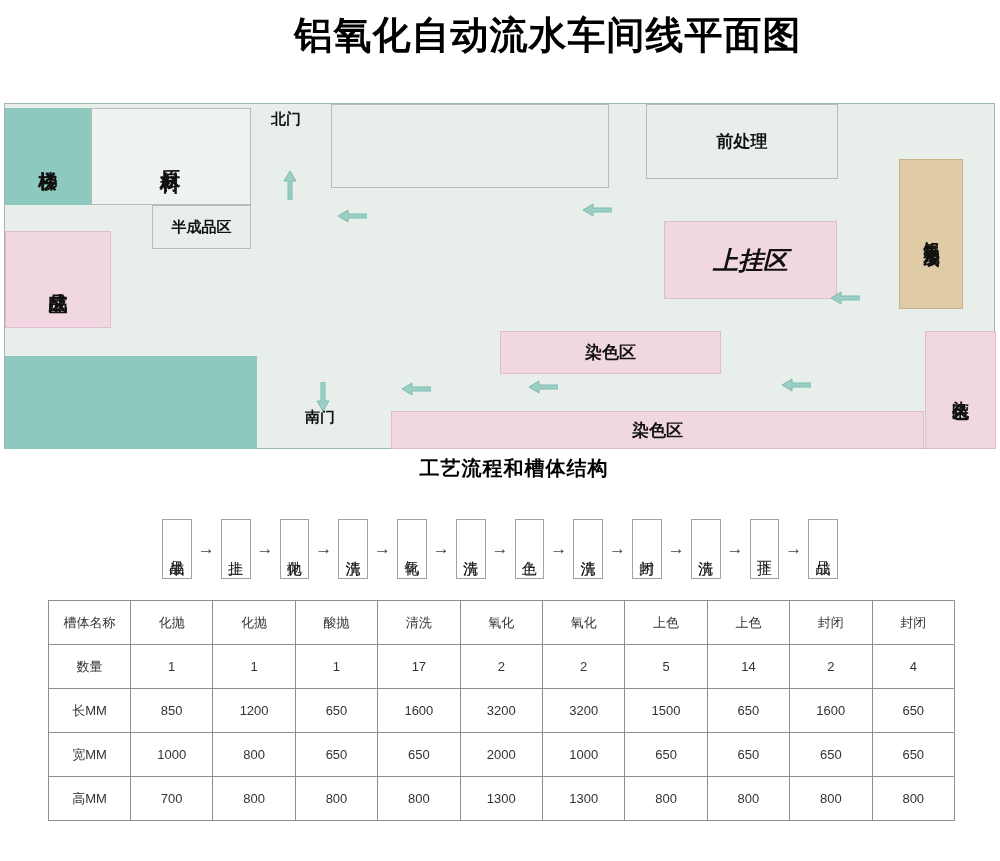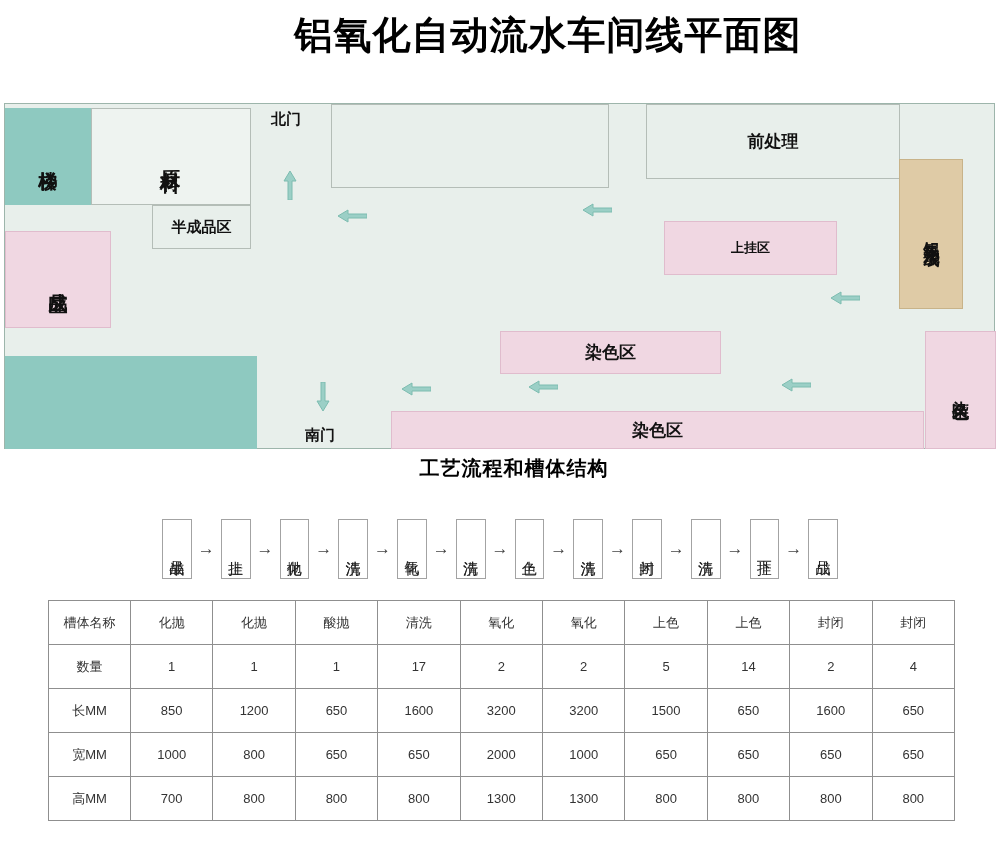--- a/index.html
+++ b/index.html
@@ -64,29 +64,29 @@
 <h1 class="main-title">铝氧化自动流水车间线平面图</h1>
 
 <div class="floor">
 
   <div class="fp teal vtext blab" style="left:0;top:4px;width:86px;height:97px;font-size:19px;">楼梯</div>
   <div class="fp lightbox vtext blab" style="left:86px;top:4px;width:160px;height:97px;font-size:20px;">原材料</div>
   <div class="fp ghostbox blab" style="left:147px;top:101px;width:99px;height:44px;font-size:15px;">半成品区</div>
   <div class="fp pink vtext blab" style="left:0;top:127px;width:106px;height:97px;font-size:19px;">成品区</div>
   <div class="fp teal" style="left:0;top:252px;width:252px;height:93px;"></div>
   <div class="fp ghostbox" style="left:326px;top:0;width:278px;height:84px;"></div>
-  <div class="fp ghostbox blab" style="left:641px;top:0;width:254px;height:75px;font-size:17px;">前处理</div>
+  <div class="fp ghostbox blab" style="left:641px;top:0;width:192px;height:75px;font-size:17px;">前处理</div>
   <div class="fp tan vtext blab" style="left:894px;top:55px;width:64px;height:150px;font-size:16px;">铝氧化流水线</div>
-  <div class="fp pink blab" style="left:659px;top:117px;width:173px;height:54px;font-size:13px;">上挂区</div>
+  <div class="fp pink blab" style="left:659px;top:117px;width:173px;height:78px;font-size:25px;font-style:italic;">上挂区</div>
   <div class="fp pink blab" style="left:495px;top:227px;width:221px;height:43px;font-size:17px;">染色区</div>
   <div class="fp pink blab" style="left:386px;top:307px;width:533px;height:38px;font-size:17px;">染色区</div>
   <div class="fp pink vtext blab" style="left:920px;top:227px;width:71px;height:118px;font-size:17px;">染色区</div>
 
   <span class="floatlab" style="left:266px;top:6px;text-align:right;">北门</span>
-  <span class="floatlab" style="left:300px;top:322px;">南门</span>
+  <span class="floatlab" style="left:300px;top:304px;">南门</span>
 
   <span class="arr rot-up" style="left:270px;top:74px;">
     <svg viewBox="0 0 30 14">
         <path d="M30 5 L11 5 L11 1 L1 7 L11 13 L11 9 L30 9 Z" fill="#9bcfc6" stroke="#7cbcb0" stroke-width="1"></path>
       </svg>
     </span>
   <span class="arr" style="left:332px;top:105px;">
     <svg viewBox="0 0 30 14">
         <path d="M30 5 L11 5 L11 1 L1 7 L11 13 L11 9 L30 9 Z" fill="#9bcfc6" stroke="#7cbcb0" stroke-width="1"></path>
       </svg>

